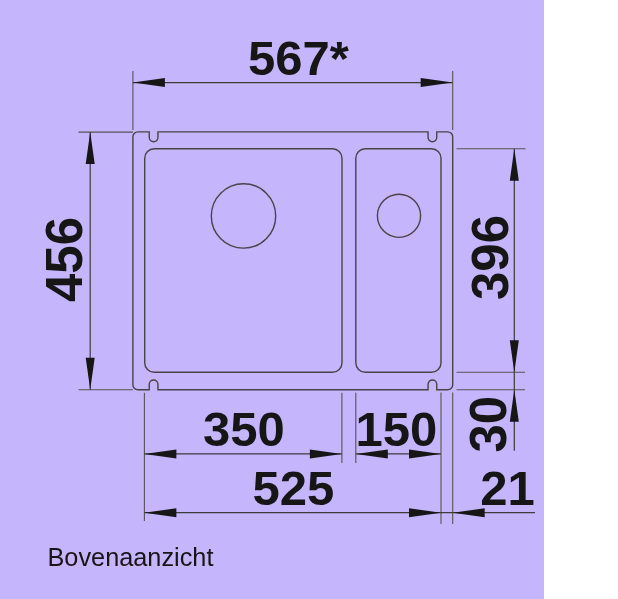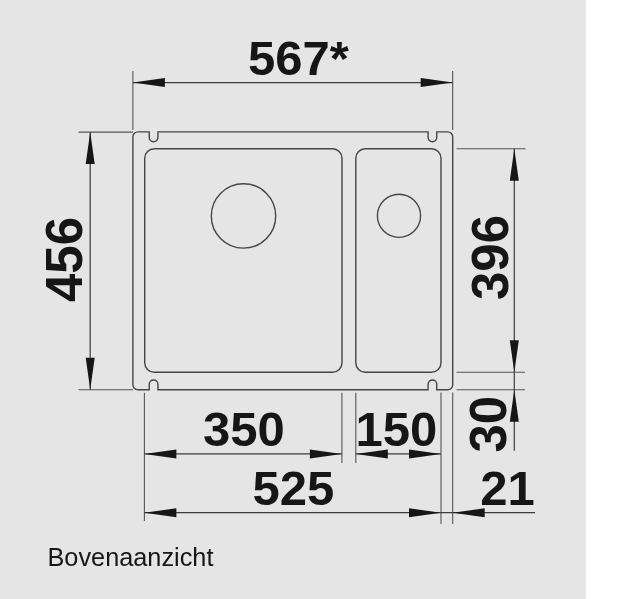--- a/index.html
+++ b/index.html
@@ -1,16 +1,16 @@
 <!DOCTYPE html>
 <html><head>
 <meta charset="utf-8">
 <style>
   html,body{margin:0;padding:0;background:#ffffff;}
-  #canvas{position:relative;width:586px;height:599px;background:#e5e5e5;overflow:hidden;}
+  #canvas{position:relative;width:544px;height:599px;background:#c4b5fd;overflow:hidden;}
   svg{position:absolute;left:0;top:0;}
   .num{font-family:"Liberation Sans",sans-serif;font-weight:bold;font-size:49px;fill:#161616;}
   .numr{font-family:"Liberation Sans",sans-serif;font-weight:bold;font-size:51px;fill:#161616;}
   .cap{font-family:"Liberation Sans",sans-serif;font-weight:normal;font-size:25.3px;fill:#161616;}
 </style>
 </head>
 <body>
 <div id="canvas">
 <svg width="618" height="599" viewBox="0 0 618 599">
 

